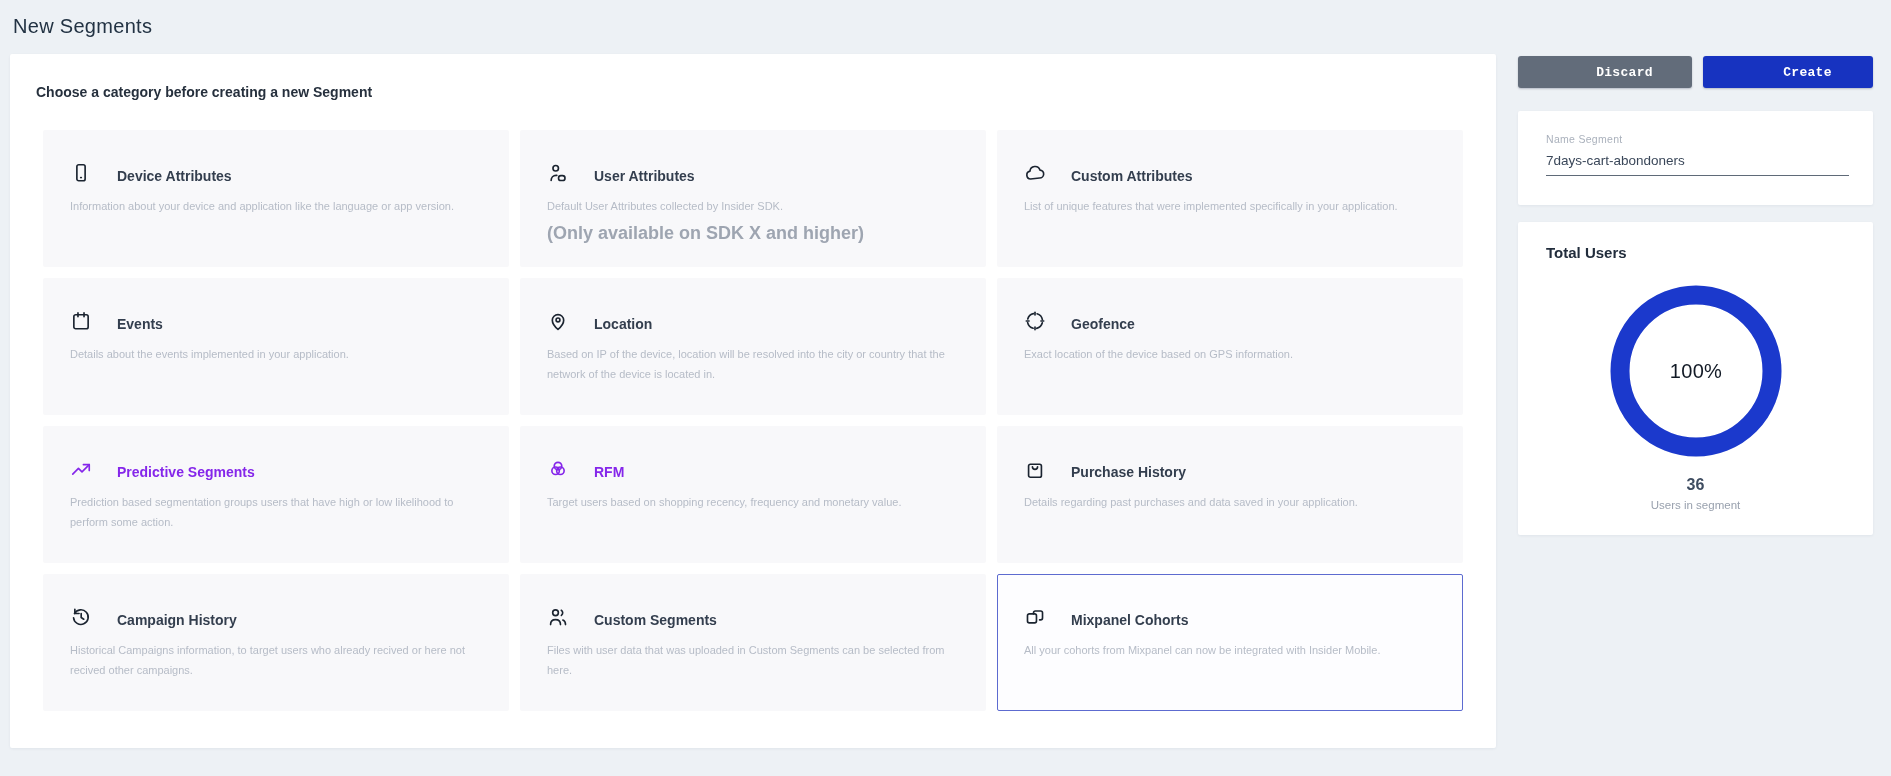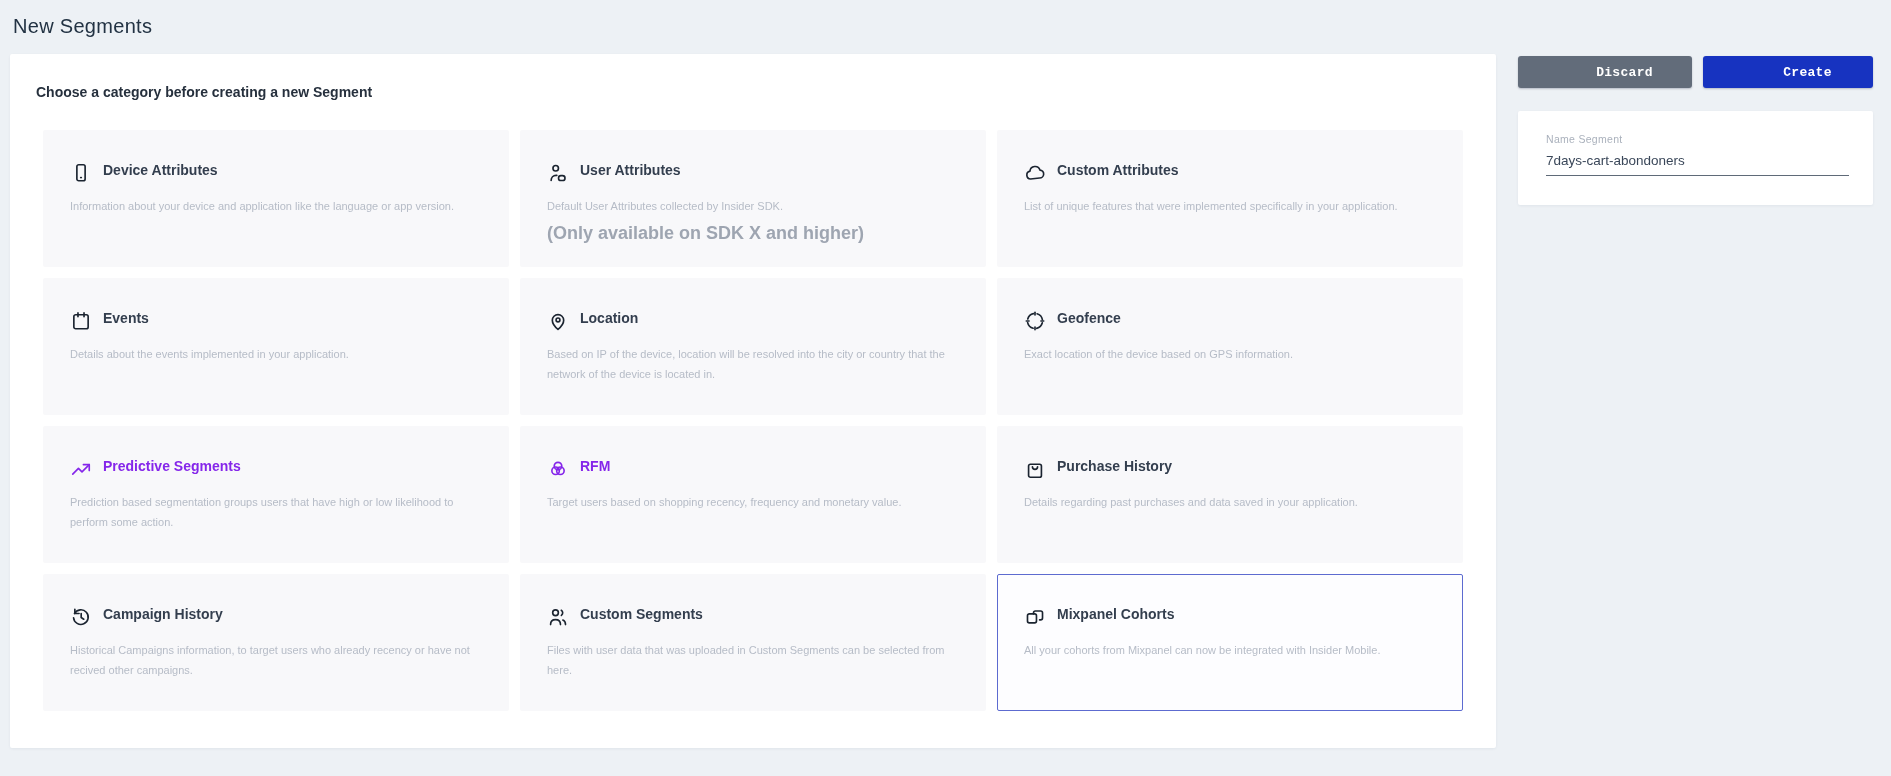--- a/index.html
+++ b/index.html
@@ -33,21 +33,21 @@
   .grid {
     position:absolute; left:33px; top:76px; width:1420px;
     display:grid; grid-template-columns:repeat(3,1fr);
     column-gap:11px; row-gap:11px;
   }
   .card {
     background:#f8f8fa; height:137px; padding:31px 26px 0;
     border:1px solid transparent; border-radius:2px; cursor:pointer;
   }
   .card.selected { background:#fdfdff; border-color:var(--selected-border); }
-  .card-head { display:flex; align-items:flex-start; gap:11px; color:#1b2430; }
+  .card-head { display:flex; align-items:flex-end; gap:25px; color:#1b2430; }
   .card-icon svg { width:22px; height:22px; display:block; }
   .card-title { font-size:14px; font-weight:700; color:#333e4e; }
   .card.accent .card-head { color:var(--accent-purple); }
   .card.accent .card-title { color:var(--accent-purple); }
   .card-desc {
     margin-top:13px; font-size:11px; color:#b6bcc7; line-height:1.8;
   }
   .card-desc2 { font-size:18px; font-weight:700; color:#9ea5b1; line-height:1.8; }
 
   .btn {
@@ -228,21 +228,21 @@
     <div class="card-head">
       <span class="card-icon">
               <svg viewBox="0 0 24 24" fill="none" stroke="currentColor" stroke-width="1.8" stroke-linecap="round" stroke-linejoin="round">
                 <path d="M4.9 8.2a8 8 0 1 1-1 4.6"></path>
                 <path d="M5.3 3.6v4.6h4.6"></path>
                 <path d="M12.2 8.2v4.3l2.8 1.9"></path>
               </svg>
             </span>
       <span class="card-title">Campaign History</span>
     </div>
-    <div class="card-desc">Historical Campaigns information, to target users who already recency or have not recived other campaigns.</div>
+    <div class="card-desc">Historical Campaigns information, to target users who already recived or here not recived other campaigns.</div>
 
   </div>
         <div class="card">
     <div class="card-head">
       <span class="card-icon">
               <svg viewBox="0 0 24 24" fill="none" stroke="currentColor" stroke-width="1.8" stroke-linecap="round" stroke-linejoin="round">
                 <circle cx="9.3" cy="7.4" r="3.1"></circle>
                 <path d="M3.9 20.3c0-3.5 2.4-5.5 5.4-5.5s5.4 2 5.4 5.5"></path>
                 <path d="M15.6 4.7a3.4 3.4 0 0 1 .1 5.6"></path>
                 <path d="M17.3 15.3c1.9.7 2.9 2.4 2.9 5"></path>
@@ -270,14 +270,26 @@
   </div>
 
   <button class="btn btn-discard">Discard</button>
   <button class="btn btn-create">Create</button>
 
   <div class="side-card name-card">
     <div class="name-label">Name Segment</div>
     <input class="name-input" type="text" value="7days-cart-abondoners" style="">
   </div>
 
+  <div class="side-card total-card">
+    <div class="total-title">Total Users</div>
+    <div class="donut-wrap">
+      <svg viewBox="0 0 180 180">
+        <circle class="donut-track" cx="90" cy="90" r="76" fill="none" stroke-width="19"></circle>
+        <circle class="donut-ring" id="donut-ring" cx="90" cy="90" r="76" fill="none" stroke-width="19" stroke-dasharray="477.5220833456485 477.5220833456485"></circle>
+      </svg>
+      <div class="donut-percent">100%</div>
+    </div>
+    <div class="total-count">36</div>
+    <div class="total-caption">Users in segment</div>
+  </div>
 
 </div>
 
 </body></html>

